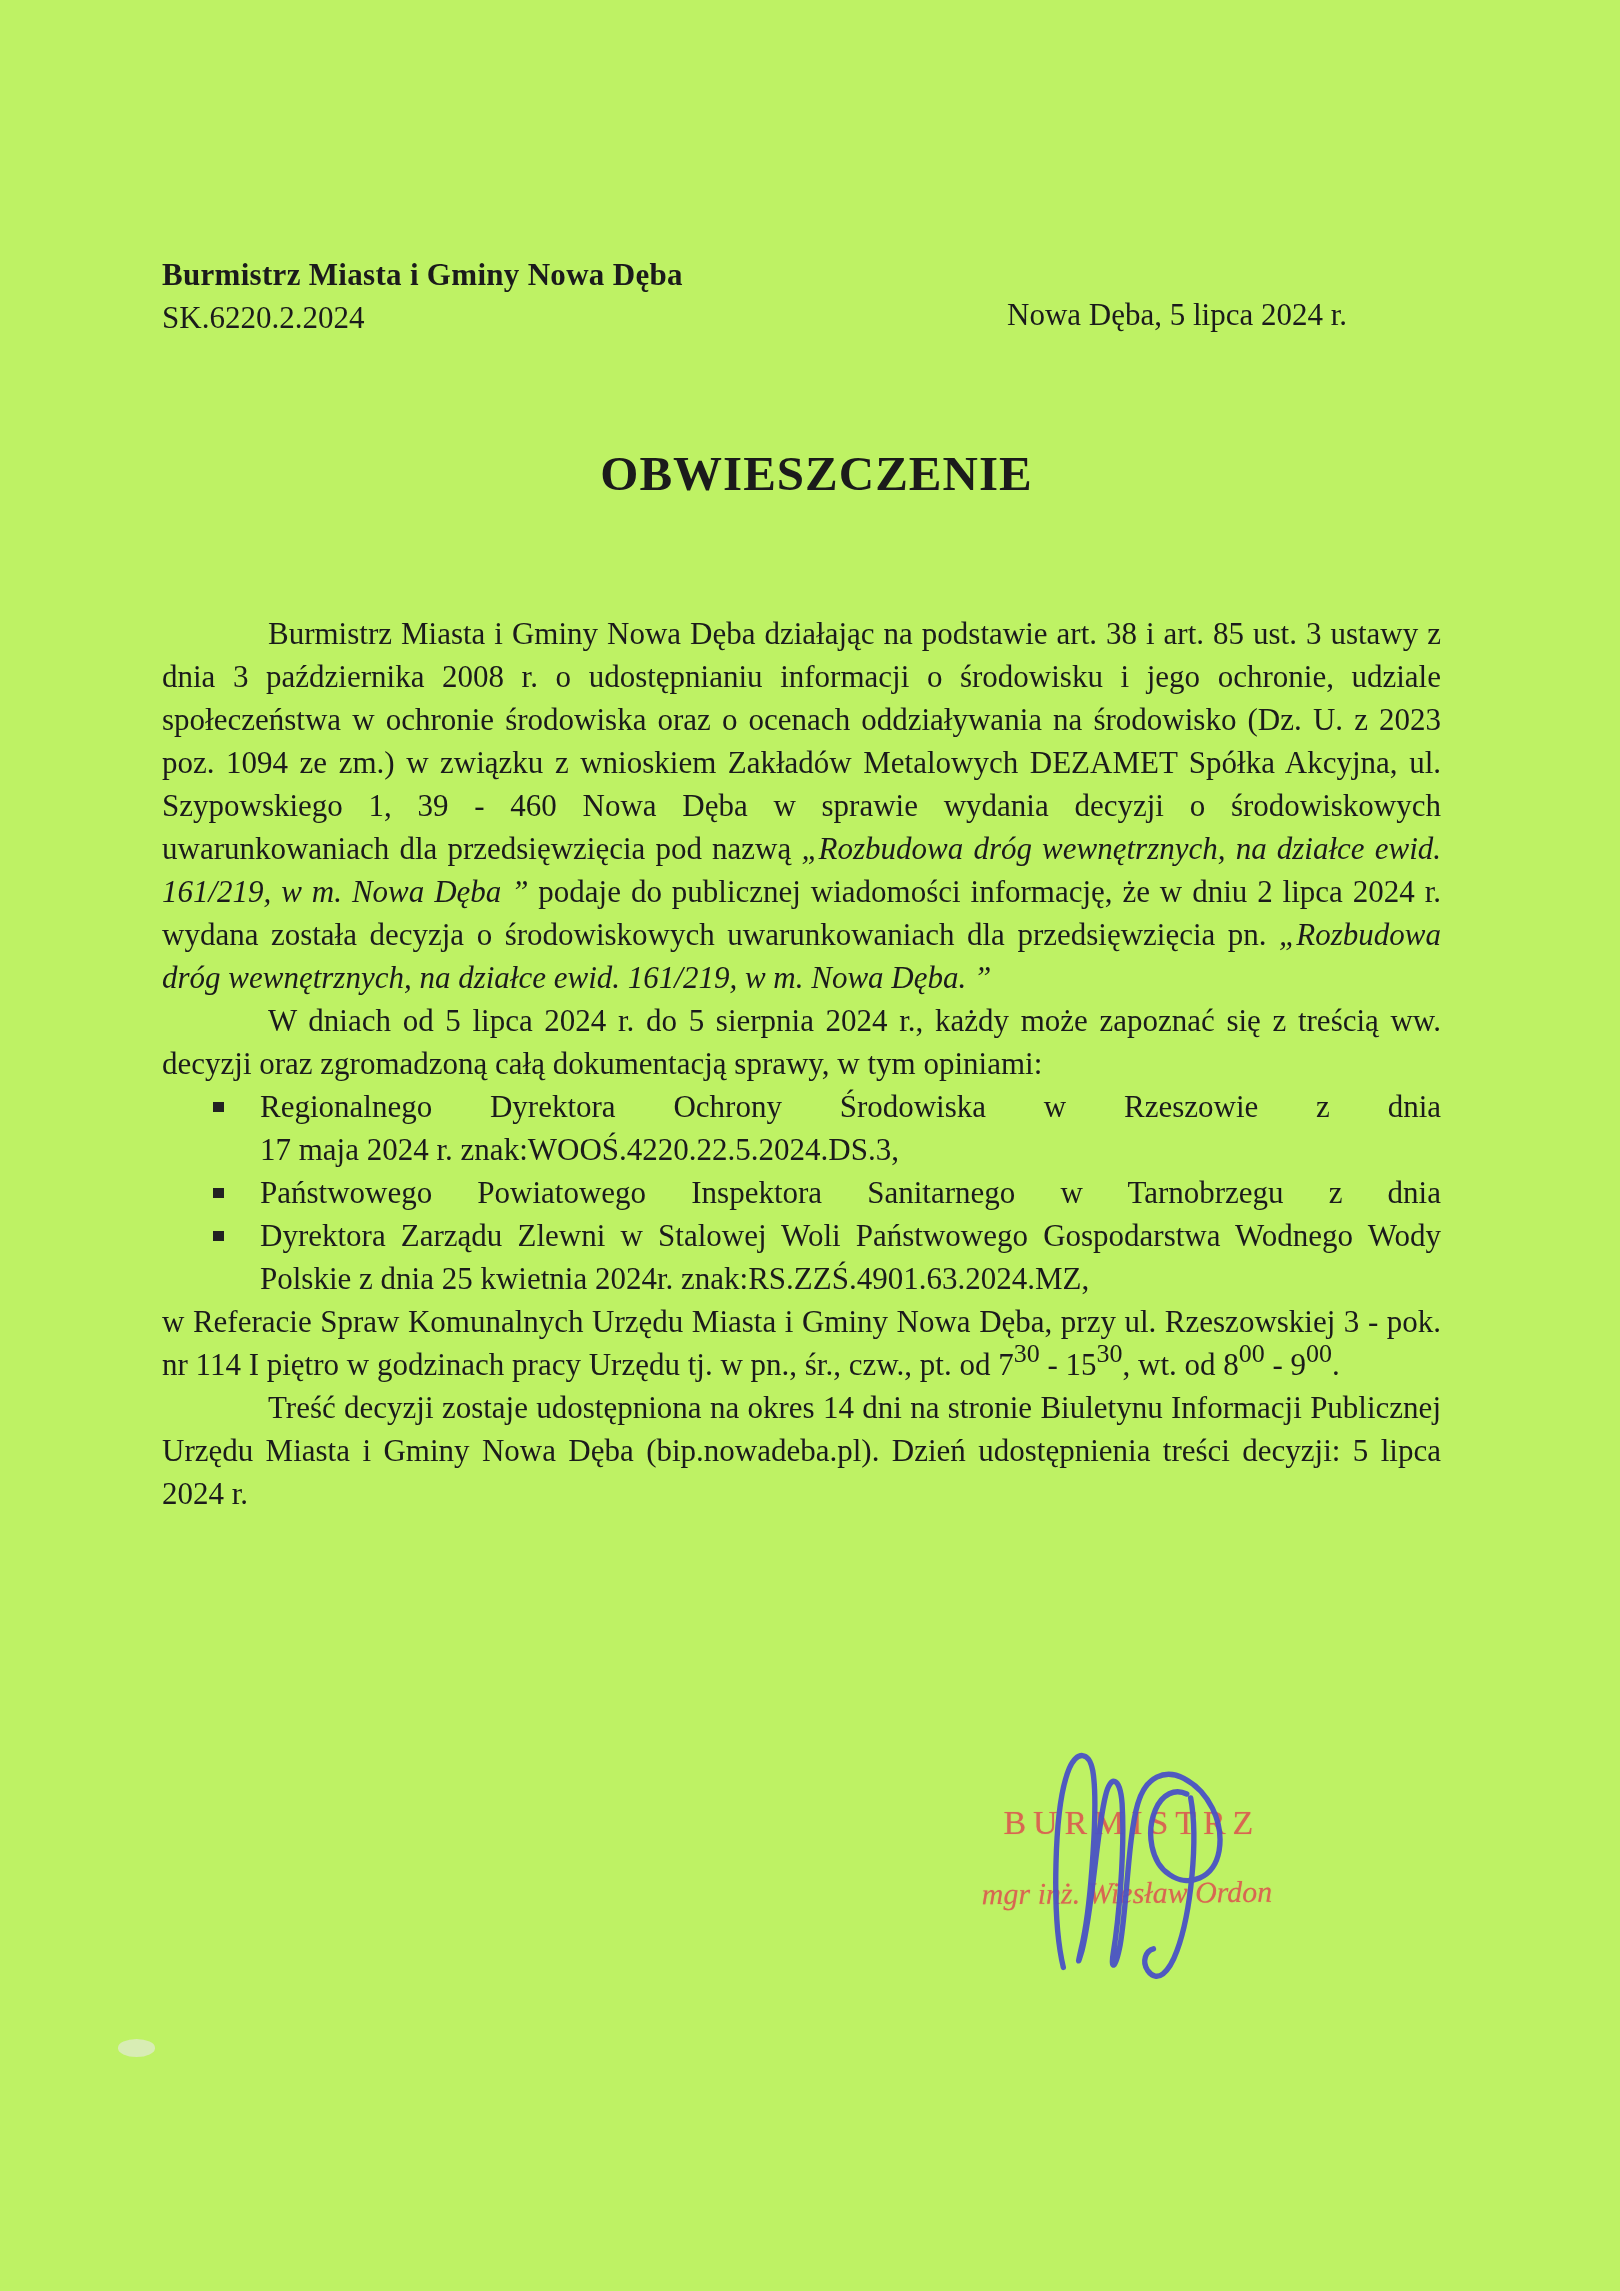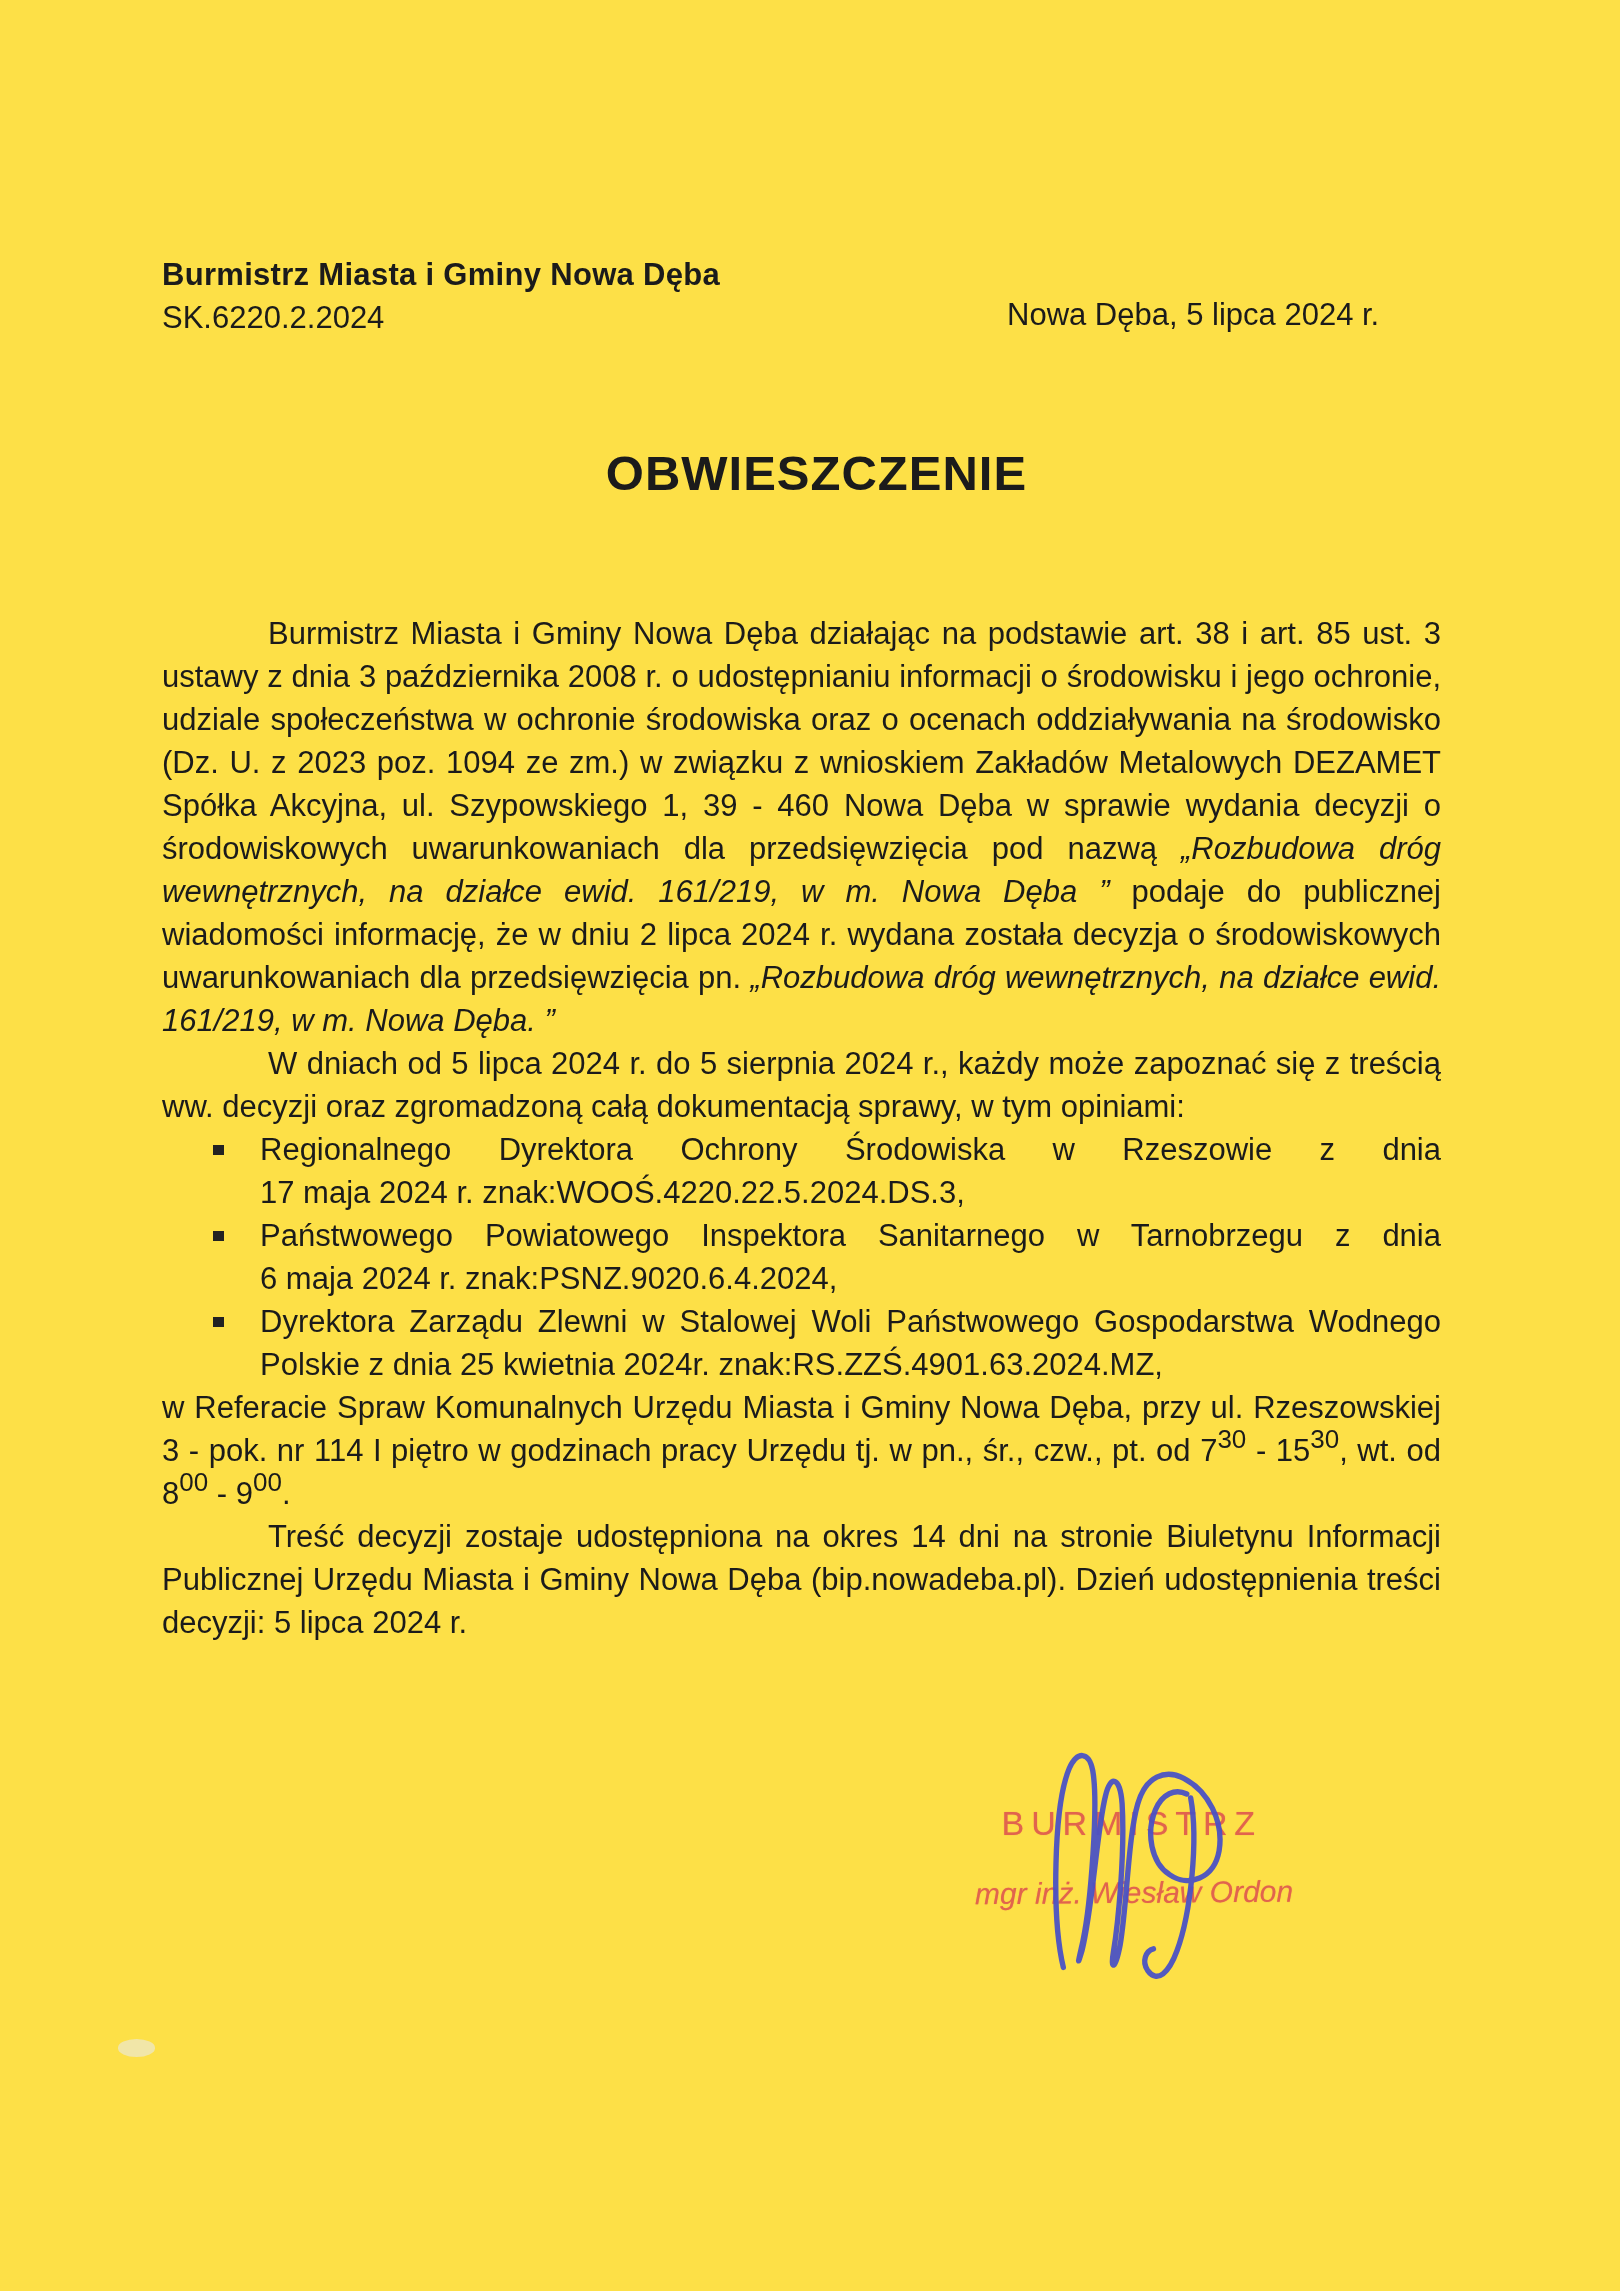--- a/index.html
+++ b/index.html
@@ -4,23 +4,23 @@
 <style>
   html, body {
     margin: 0;
     padding: 0;
     background: #ffffff;
   }
   .page {
     position: relative;
     width: 1620px;
     height: 2292px;
-    background: #fde047;
+    background: #bef264;
     overflow: hidden;
-    font-family: Liberation Sans, sans-serif;
+    font-family: Liberation Serif, serif;
     color: #1b1b1b;
   }
 
   
   .hdr-issuer {
     position: absolute;
     left: 162px;
     top: 257px;
     font-size: 31px;
     font-weight: bold;
@@ -182,21 +182,20 @@
 
     <ul class="opinions">
       <li>
         <span class="bullet-square"></span>
         <span class="l1">Regionalnego Dyrektora Ochrony Środowiska w Rzeszowie z dnia</span>
         <span class="l2">17 maja 2024 r. znak:WOOŚ.4220.22.5.2024.DS.3,</span>
       </li>
       <li>
         <span class="bullet-square"></span>
         <span class="l1">Państwowego Powiatowego Inspektora Sanitarnego w Tarnobrzegu z dnia</span>
-        <span class="l2">6 maja 2024 r. znak:PSNZ.9020.6.4.2024,</span>
       </li>
       <li>
         <span class="bullet-square"></span>
         <span class="l1">Dyrektora Zarządu Zlewni w Stalowej Woli Państwowego Gospodarstwa Wodnego Wody</span>
         <span class="l2">Polskie z dnia 25 kwietnia 2024r. znak:RS.ZZŚ.4901.63.2024.MZ,</span>
       </li>
     </ul>
 
     <p><span>w Referacie Spraw Komunalnych Urzędu Miasta i Gminy Nowa Dęba, przy ul. Rzeszowskiej 3 - pok. nr 114 I piętro w godzinach pracy Urzędu tj. w pn., śr., czw., pt. od 7</span><sup class="hrs">30</sup><span> - 15</span><sup class="hrs">30</sup><span>, wt. od 8</span><sup class="hrs">00</sup><span> - 9</span><sup class="hrs">00</sup><span>.</span></p>
 

